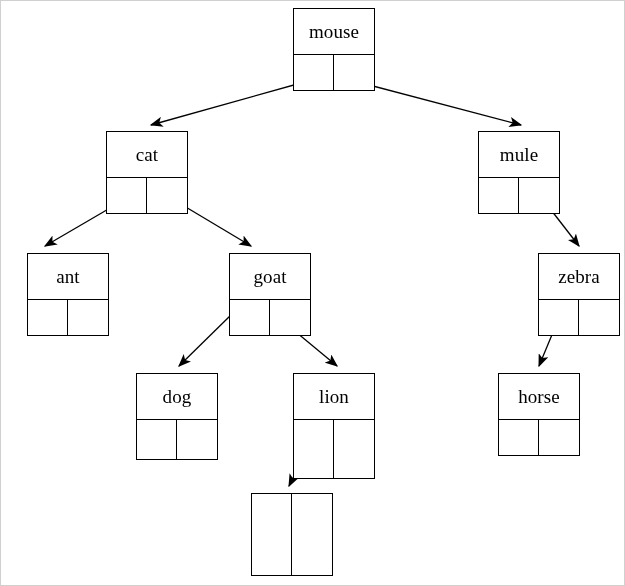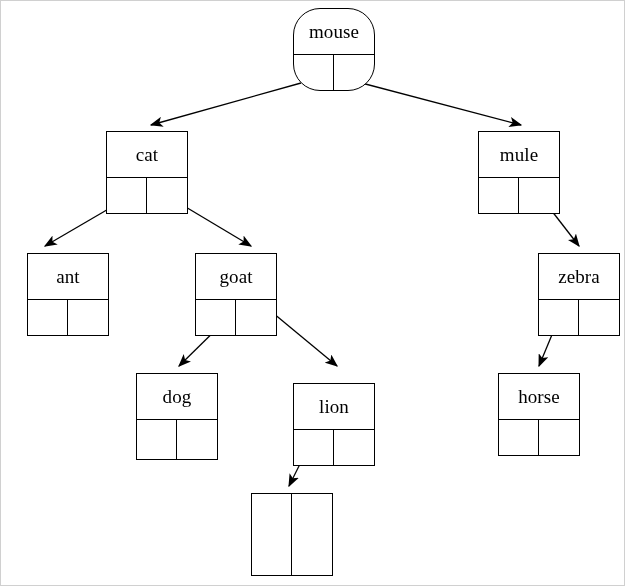--- a/index.html
+++ b/index.html
@@ -77,21 +77,21 @@
         <line x1="168" y1="196" x2="250" y2="245" stroke="#000000" stroke-width="1.3" marker-end="url(#arrowhead)"></line>
         <line x1="540" y1="196" x2="578" y2="245" stroke="#000000" stroke-width="1.3" marker-end="url(#arrowhead)"></line>
         <line x1="232" y1="312" x2="178" y2="365" stroke="#000000" stroke-width="1.3" marker-end="url(#arrowhead)"></line>
         <line x1="272" y1="312" x2="336" y2="365" stroke="#000000" stroke-width="1.3" marker-end="url(#arrowhead)"></line>
         <line x1="560" y1="312" x2="538" y2="365" stroke="#000000" stroke-width="1.3" marker-end="url(#arrowhead)"></line>
         <line x1="313" y1="435" x2="288" y2="485" stroke="#000000" stroke-width="1.3" marker-end="url(#arrowhead)"></line>
       </g>
   </svg>
 
   <div id="nodes-layer">
-      <div class="node" style="left: 292px; top: 7px; width: 82px; height: 83px; border-radius: 27px;">
+      <div class="node" style="left: 292px; top: 7px; width: 82px; height: 83px;">
         <div class="node-label" style="flex-basis: 46px;">mouse</div>
         <div class="node-cells">
           <div class="cell left"></div>
           <div class="cell right"></div>
         </div>
       </div>
       <div class="node" style="left: 105px; top: 130px; width: 82px; height: 83px;">
         <div class="node-label" style="flex-basis: 46px;">cat</div>
         <div class="node-cells">
           <div class="cell left"></div>
@@ -105,42 +105,42 @@
           <div class="cell right"></div>
         </div>
       </div>
       <div class="node" style="left: 2px; top: 252px; width: 82px; height: 83px; margin-left: 24px;">
         <div class="node-label" style="flex-basis: 46px;">ant</div>
         <div class="node-cells">
           <div class="cell left"></div>
           <div class="cell right"></div>
         </div>
       </div>
-      <div class="node" style="left: 194px; top: 252px; width: 82px; height: 83px;">
+      <div class="node" style="left: 228px; top: 252px; width: 82px; height: 83px;">
         <div class="node-label" style="flex-basis: 46px;">goat</div>
         <div class="node-cells">
           <div class="cell left"></div>
           <div class="cell right"></div>
         </div>
       </div>
       <div class="node" style="left: 537px; top: 252px; width: 82px; height: 83px;">
         <div class="node-label" style="flex-basis: 46px;">zebra</div>
         <div class="node-cells">
           <div class="cell left"></div>
           <div class="cell right"></div>
         </div>
       </div>
       <div class="node" style="left: 135px; top: 372px; width: 82px; height: 87px;">
         <div class="node-label" style="flex-basis: 46px;">dog</div>
         <div class="node-cells">
           <div class="cell left"></div>
           <div class="cell right"></div>
         </div>
       </div>
-      <div class="node" style="left: 292px; top: 372px; width: 82px; height: 83px; margin-top: 10px;">
+      <div class="node" style="left: 292px; top: 372px; width: 82px; height: 106px;">
         <div class="node-label" style="flex-basis: 46px;">lion</div>
         <div class="node-cells">
           <div class="cell left"></div>
           <div class="cell right"></div>
         </div>
       </div>
       <div class="node" style="left: 497px; top: 372px; width: 82px; height: 83px;">
         <div class="node-label" style="flex-basis: 46px;">horse</div>
         <div class="node-cells">
           <div class="cell left"></div>

